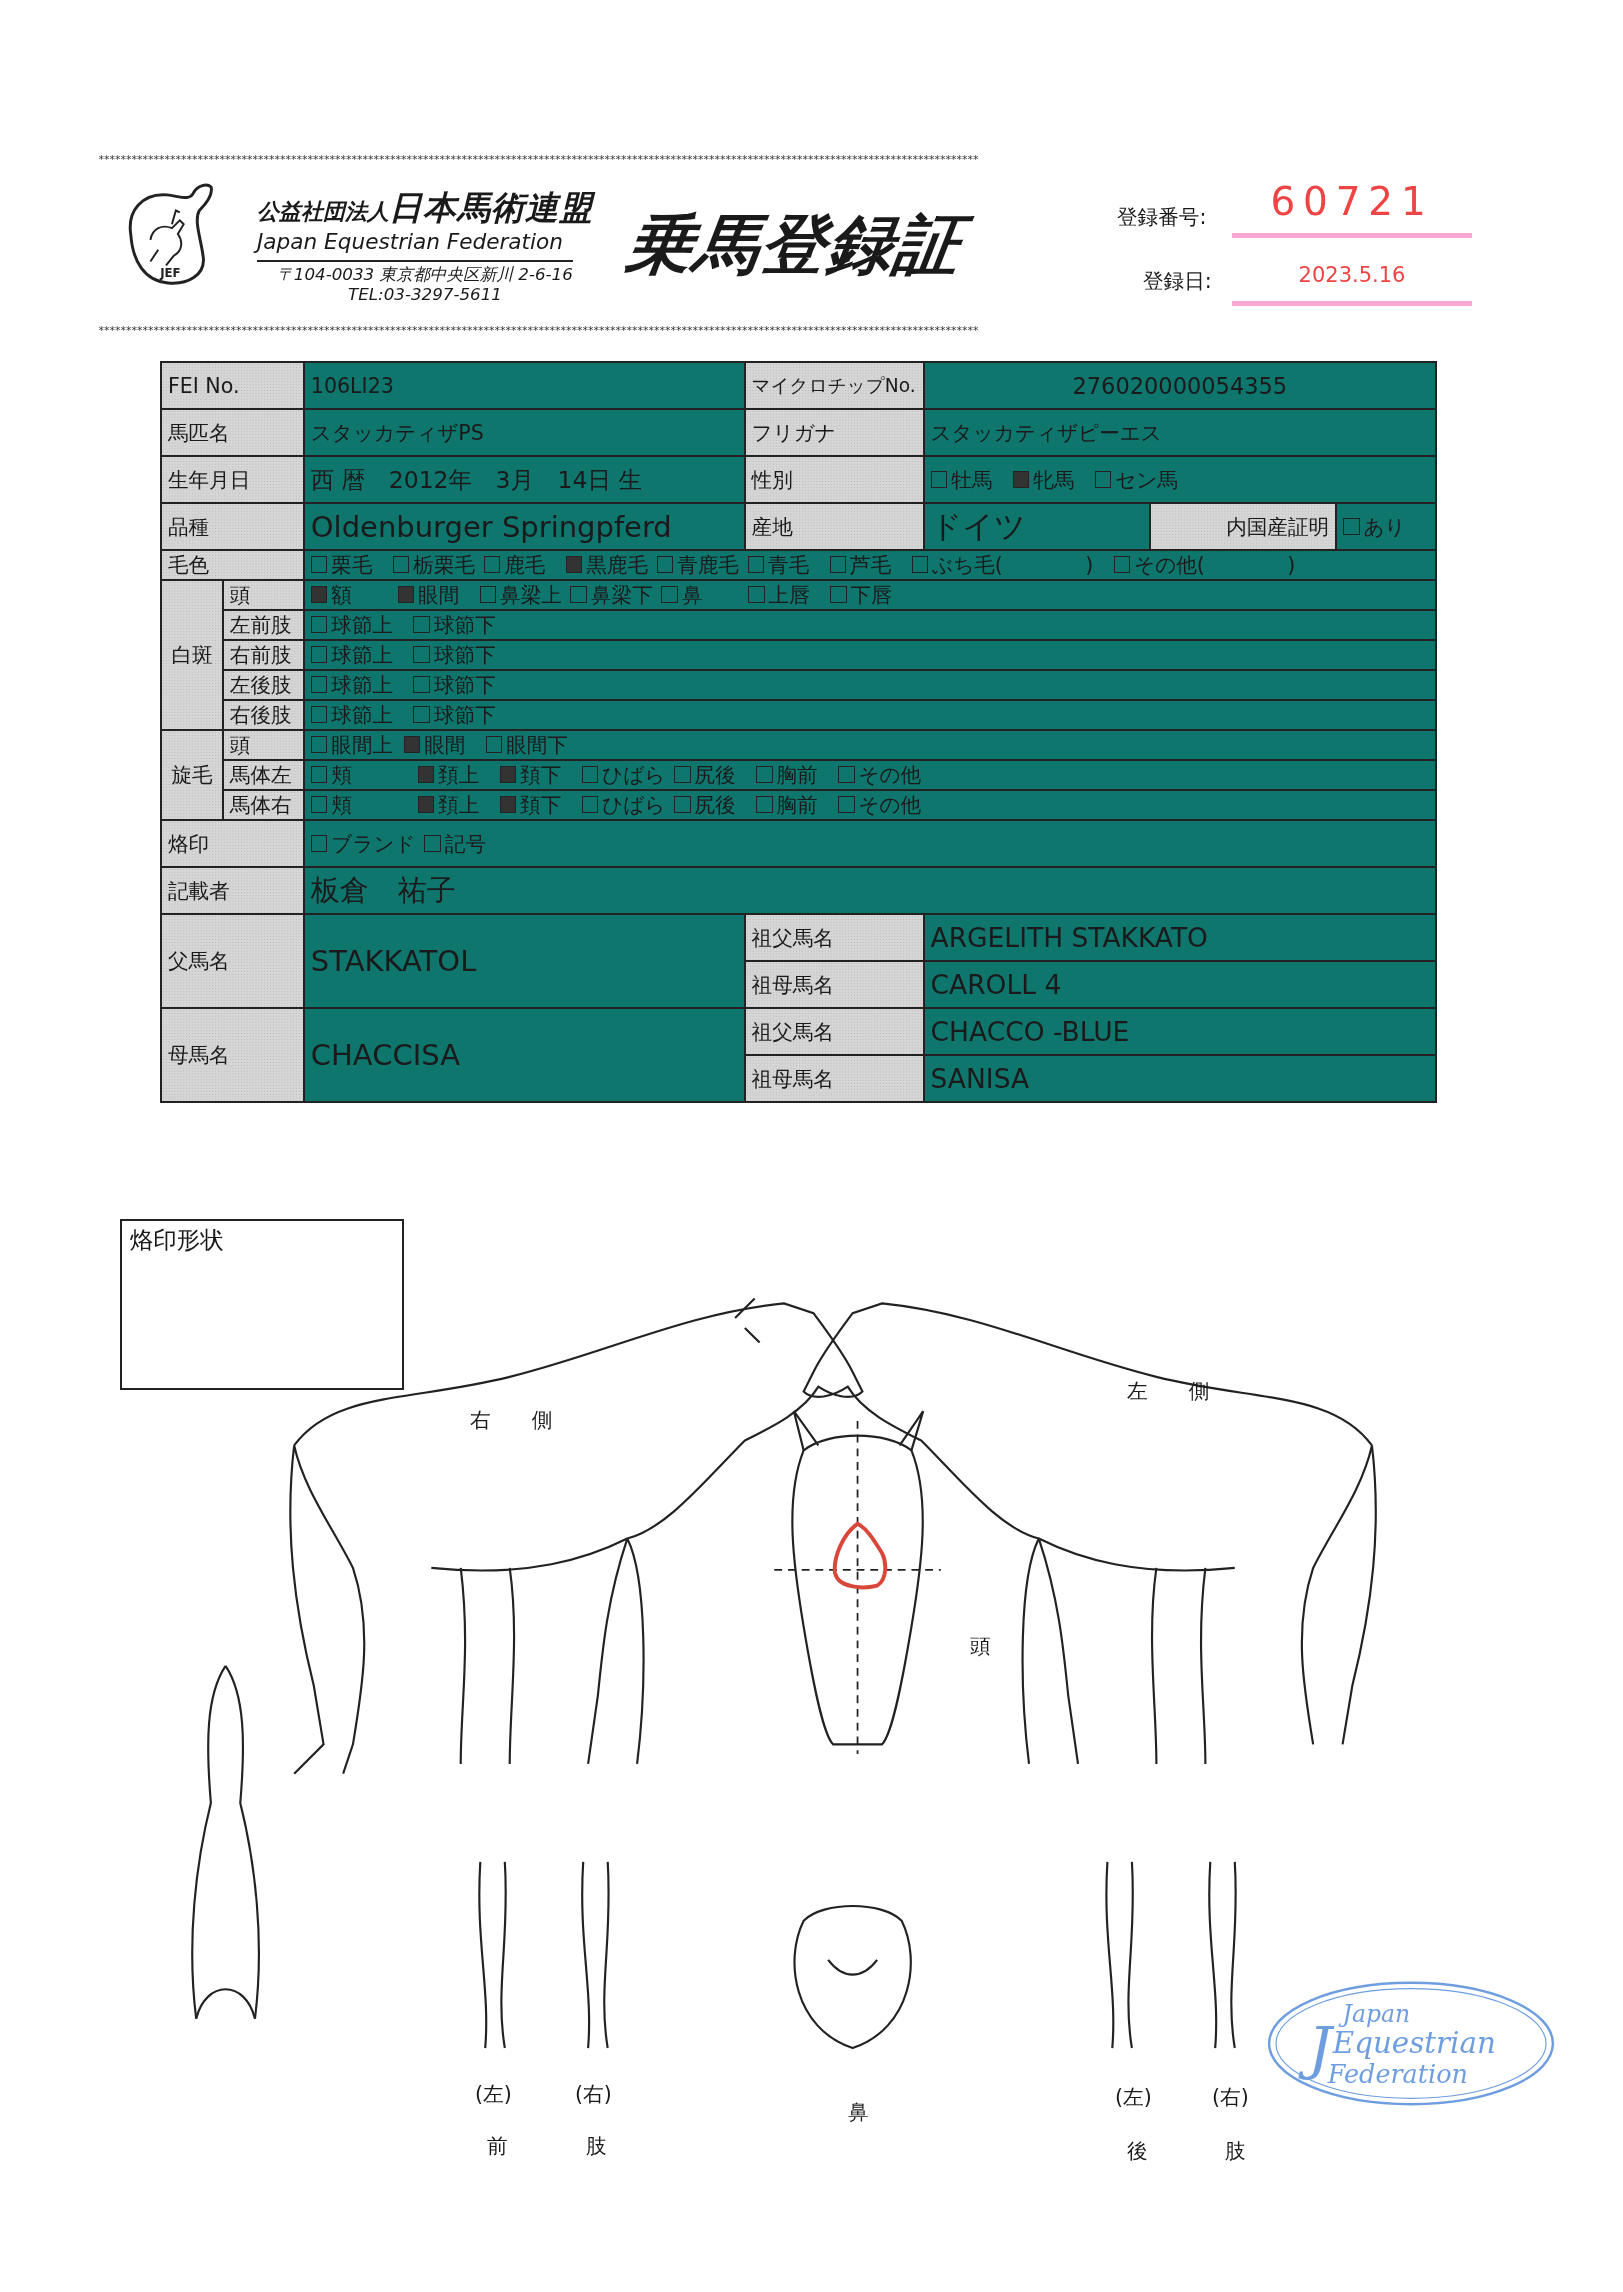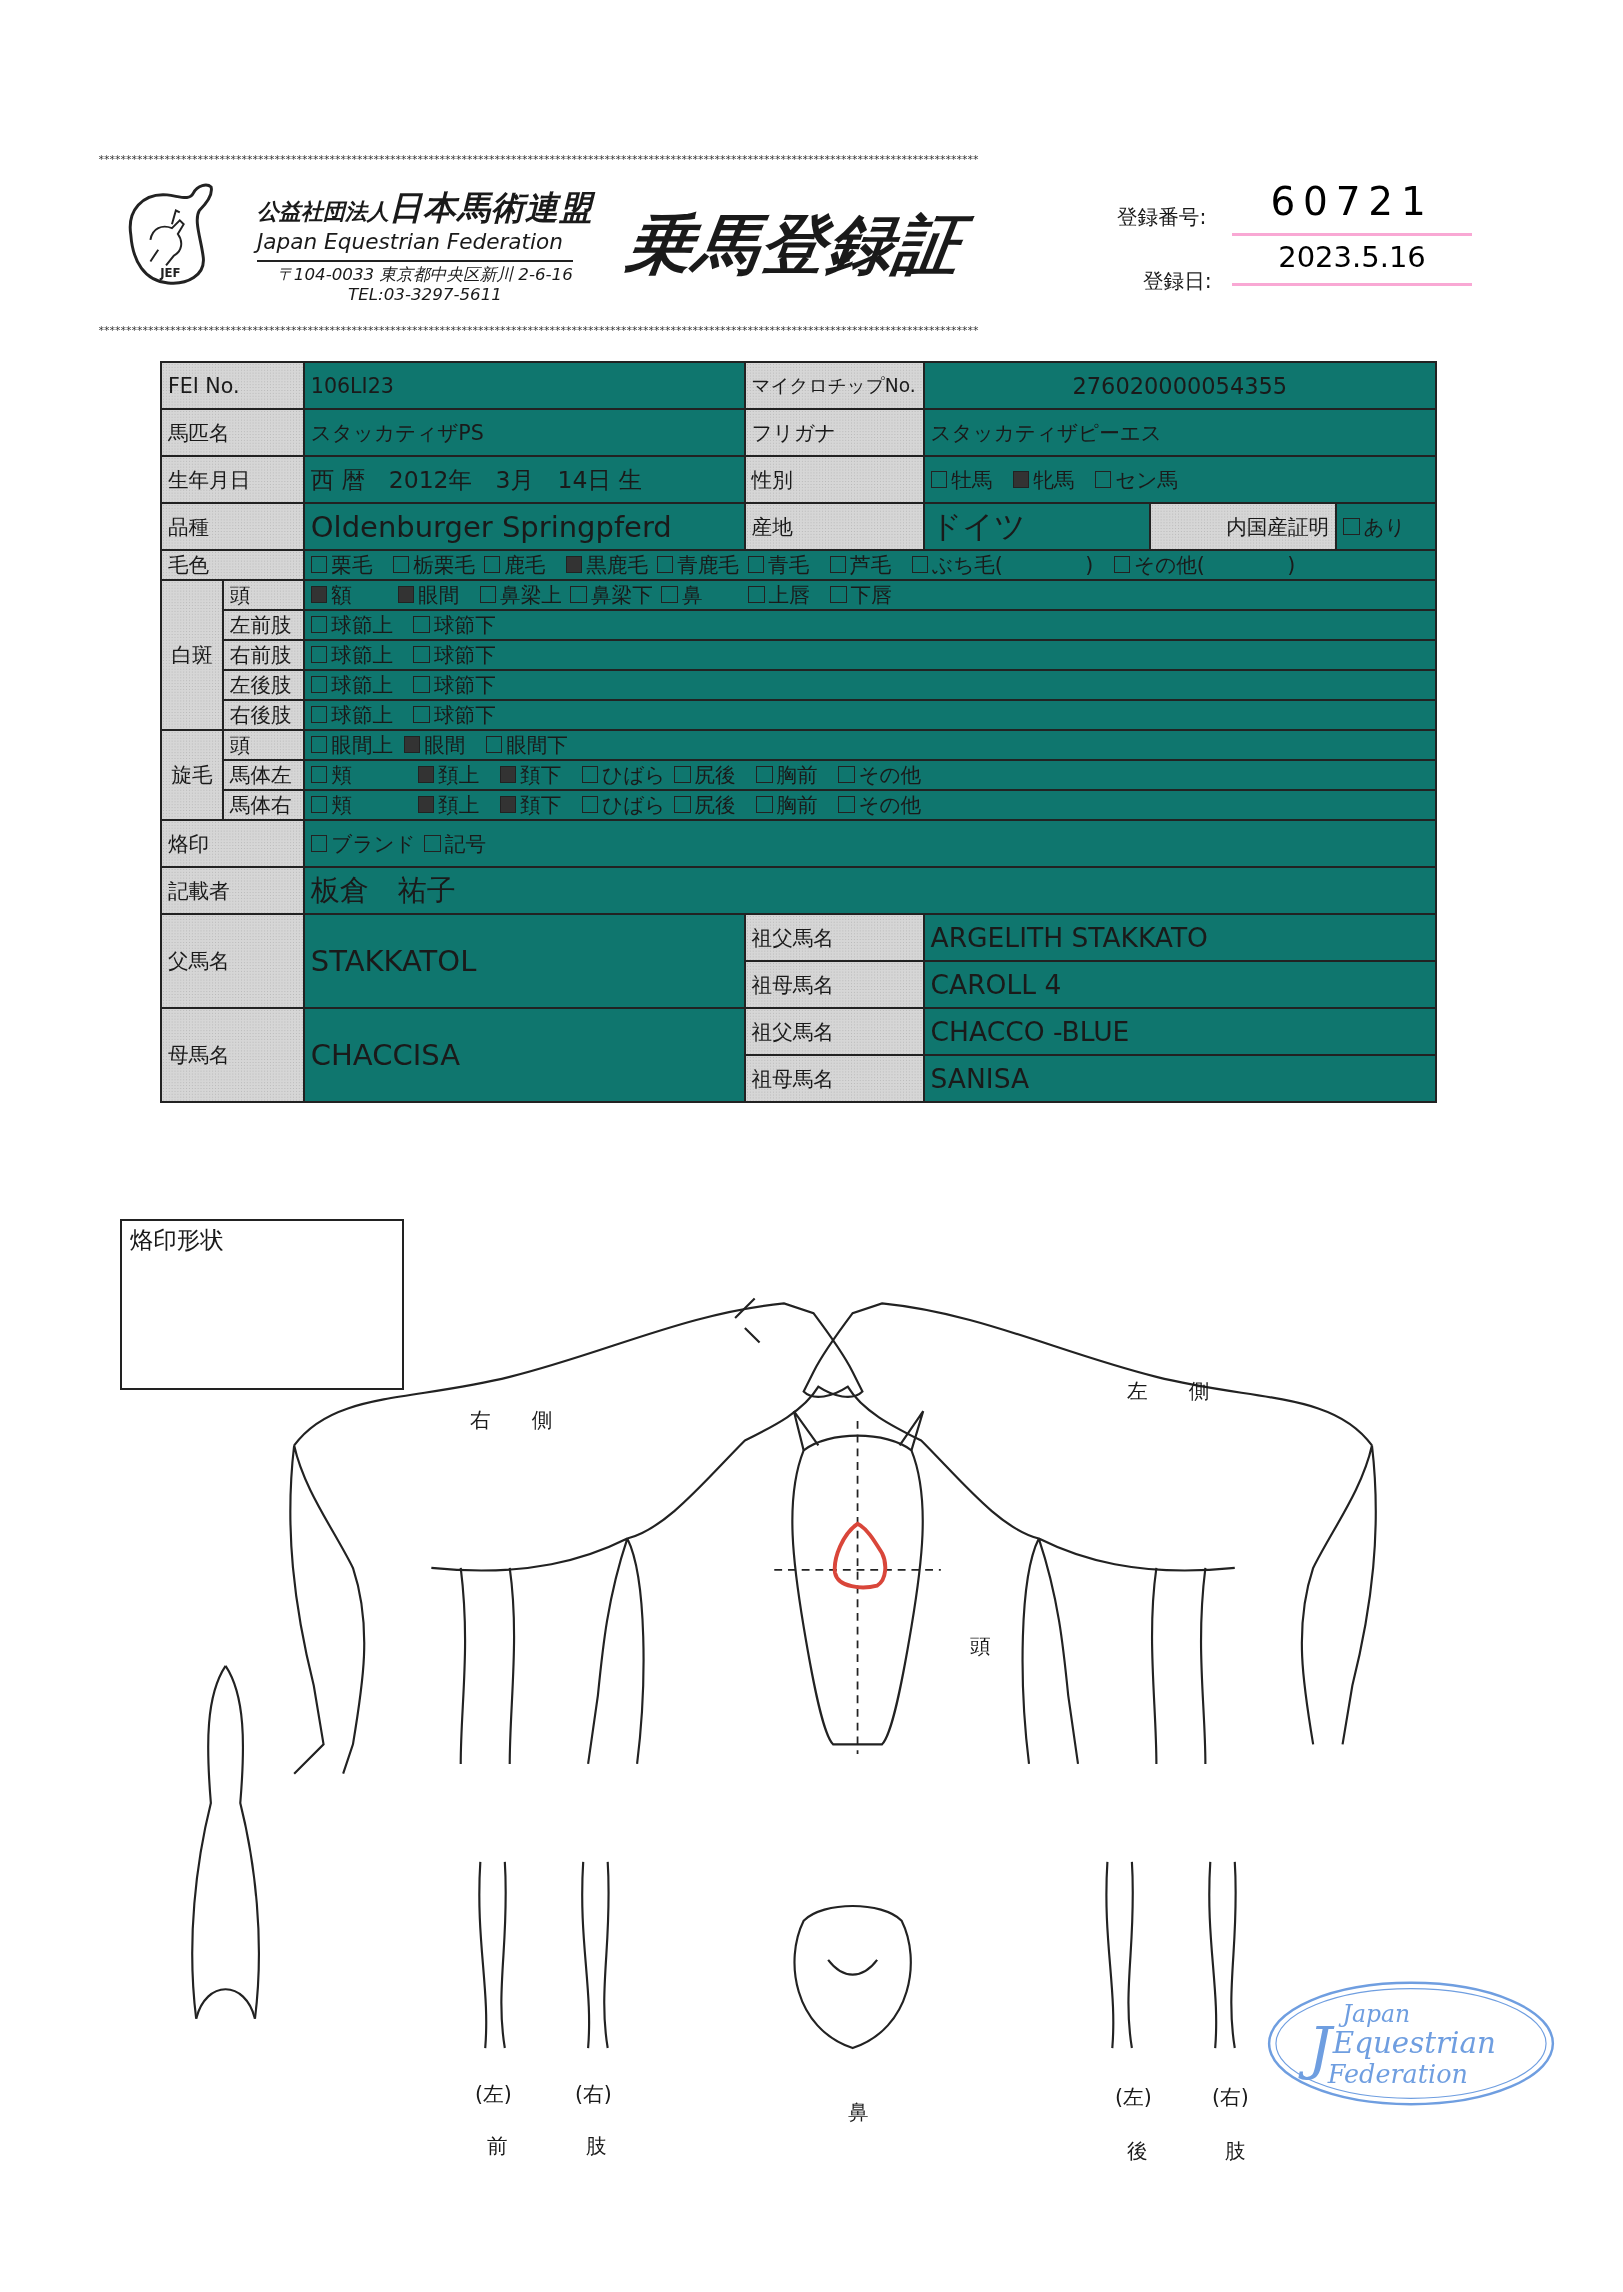--- a/index.html
+++ b/index.html
@@ -6,21 +6,21 @@
   body{width:1623px;height:2293px;position:relative;overflow:hidden;font-family:"DejaVu Sans",sans-serif;color:#1a1a1a;}
   .stars{position:absolute;left:98px;width:1402px;height:9.8px;overflow:hidden;font-family:"DejaVu Sans Mono",monospace;font-size:10.8px;line-height:9.8px;letter-spacing:-1px;color:#333;white-space:nowrap;}
   .logo{position:absolute;left:123px;top:181px;width:93px;height:108px;}
   .org{position:absolute;left:257px;top:186px;}
   .org .jp-small{font-size:22px;font-style:italic;font-weight:bold;}
   .org .jp-big{font-size:33px;font-style:italic;font-weight:bold;letter-spacing:1px;}
   .org .en{font-size:21.6px;font-style:italic;margin-top:-2px;padding-bottom:5.9px;border-bottom:2px solid #222;width:316px;}
   .org .addr{font-size:16.7px;font-style:italic;line-height:16.7px;margin-top:3.9px;text-align:center;}
   .title{position:absolute;left:627px;top:201px;font-size:65px;font-weight:bold;font-style:italic;letter-spacing:2px;transform:skewX(-8deg);}
   .reg{position:absolute;font-size:20.6px;}
-  .reg-val{position:absolute;font-family:"DejaVu Sans",sans-serif;color:#000000;border-bottom:3px solid #f9a8d4;text-align:center;}
+  .reg-val{position:absolute;font-family:"DejaVu Sans",sans-serif;color:#ef4444;border-bottom:5px solid #f9a8d4;text-align:center;}
   table.main{position:absolute;left:160px;top:361px;width:1277px;border-collapse:collapse;}
   table.main td{border:2px solid #222;padding:0 5.9px;font-size:20.6px;height:45px;vertical-align:middle;white-space:nowrap;}
   td.lbl{background:#d6d6d6;background-image:radial-gradient(#b8b8b8 0.6px,transparent 0.8px);background-size:2.9px 2.9px;}
   td.val{background:#0f766e;}
   .big{font-size:31px;}
   .med{font-size:25.5px;}
   .box{display:inline-block;width:14.7px;height:14.7px;border:1.6px solid #222;vertical-align:-1px;margin-right:3.9px;}
   .box.on{background:#333;}
   .opt{margin-right:13.7px;}
   tr.sm td{height:27.4px;font-size:20.6px;}
@@ -46,21 +46,21 @@
   <div class="en">Japan Equestrian Federation</div>
   <div class="addr">〒104-0033 東京都中央区新川 2-6-16</div>
   <div class="addr">TEL:03-3297-5611</div>
 </div>
 
 <div class="title">乗馬登録証</div>
 
 <div class="reg" style="left:1117px;top:203px">登録番号:</div>
 <div class="reg-val" style="left:1232px;top:172px;width:240px;height:61px;font-size:39px;letter-spacing:7.8px;line-height:59px">60721</div>
 <div class="reg" style="left:1143px;top:267px">登録日:</div>
-<div class="reg-val" style="left:1232px;top:234px;width:240px;height:49px;font-size:29px;line-height:47px">2023.5.16</div>
+<div class="reg-val" style="left:1232px;top:252px;width:240px;height:49px;font-size:21px;line-height:47px">2023.5.16</div>
 
 <table class="main">
   <colgroup>
     <col style="width:62px">
       <col style="width:81px">
       <col style="width:441px">
       <col style="width:179px">
       <col style="width:227px">
       <col style="width:186px">
       <col style="width:100px">

